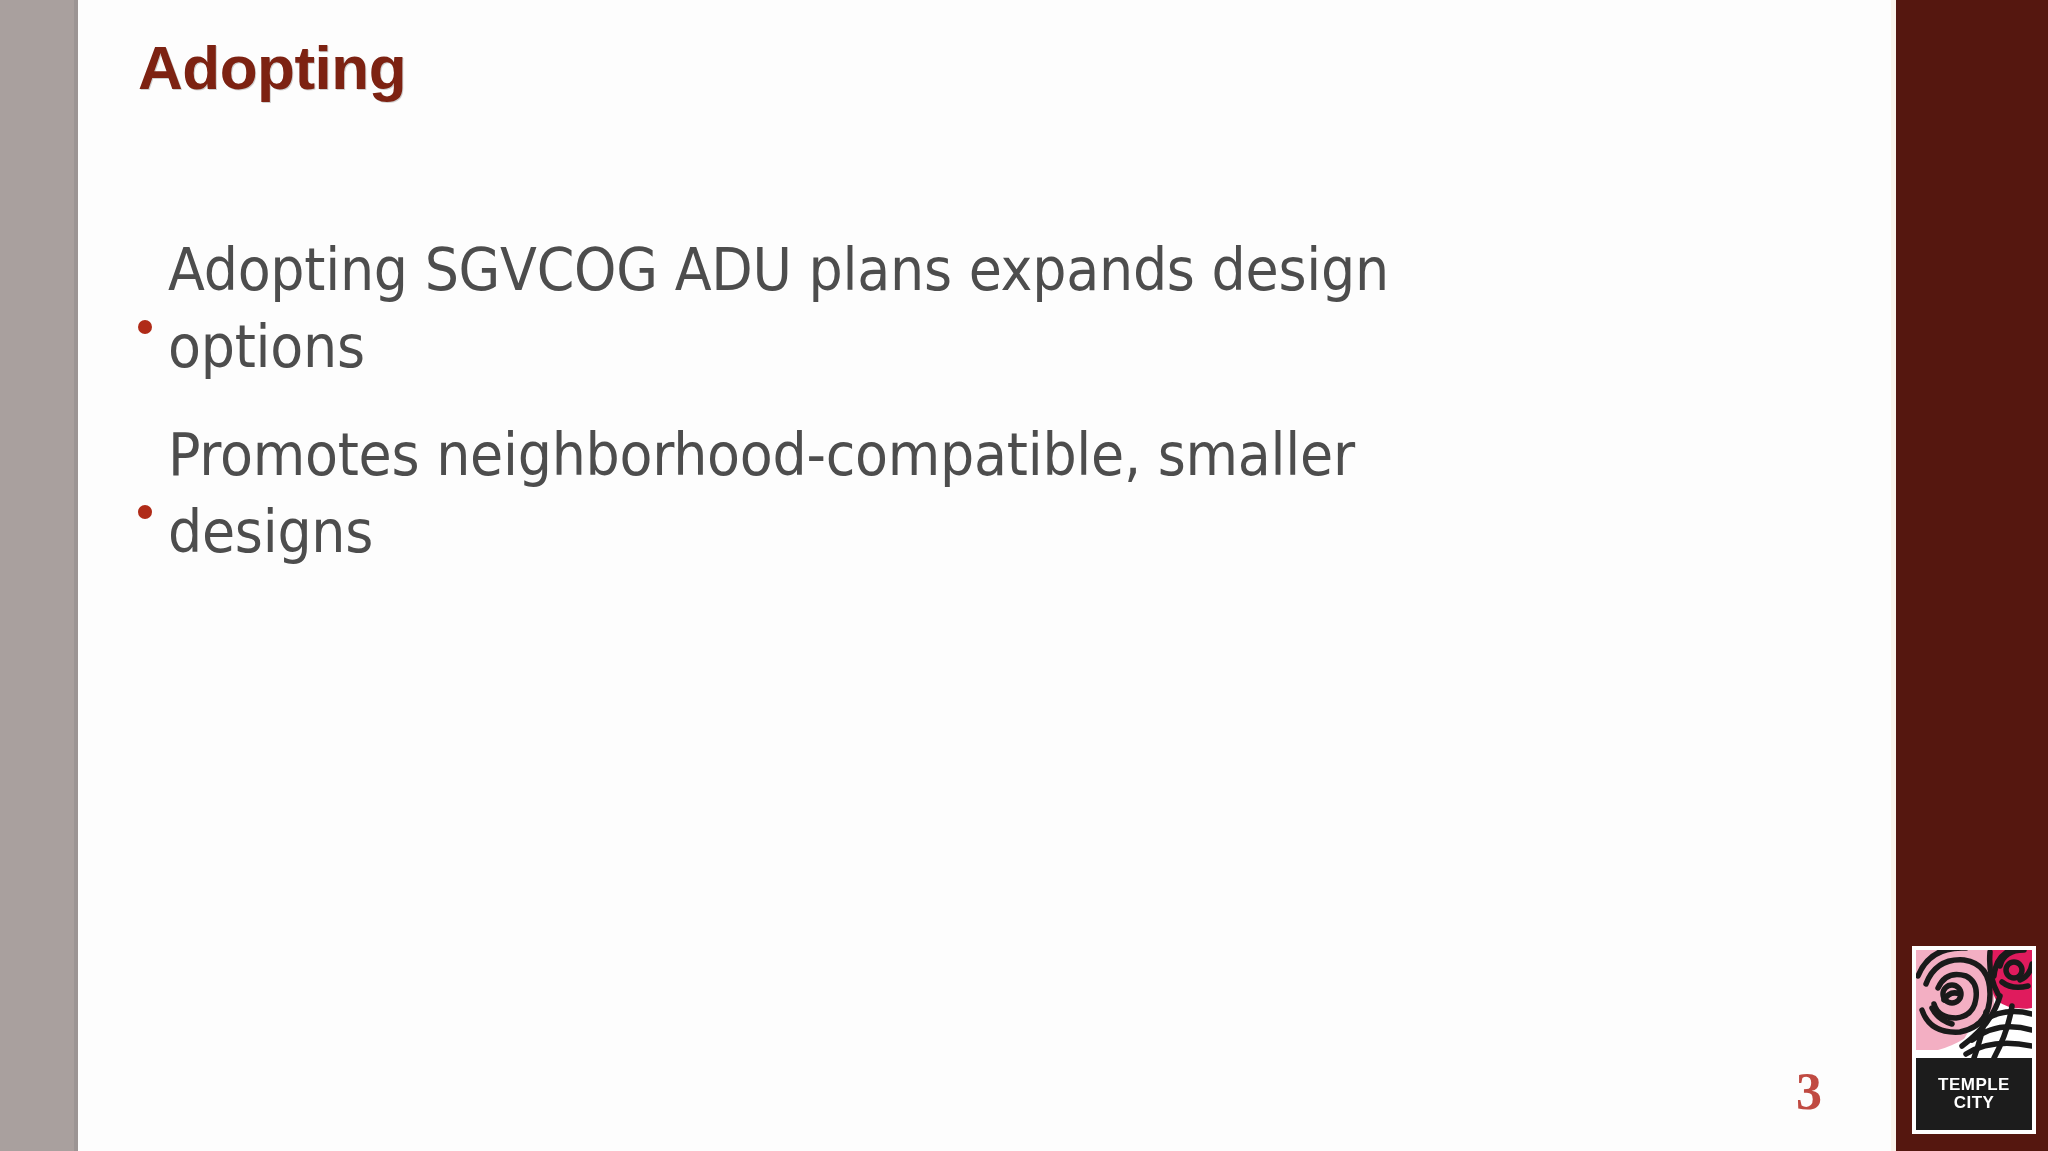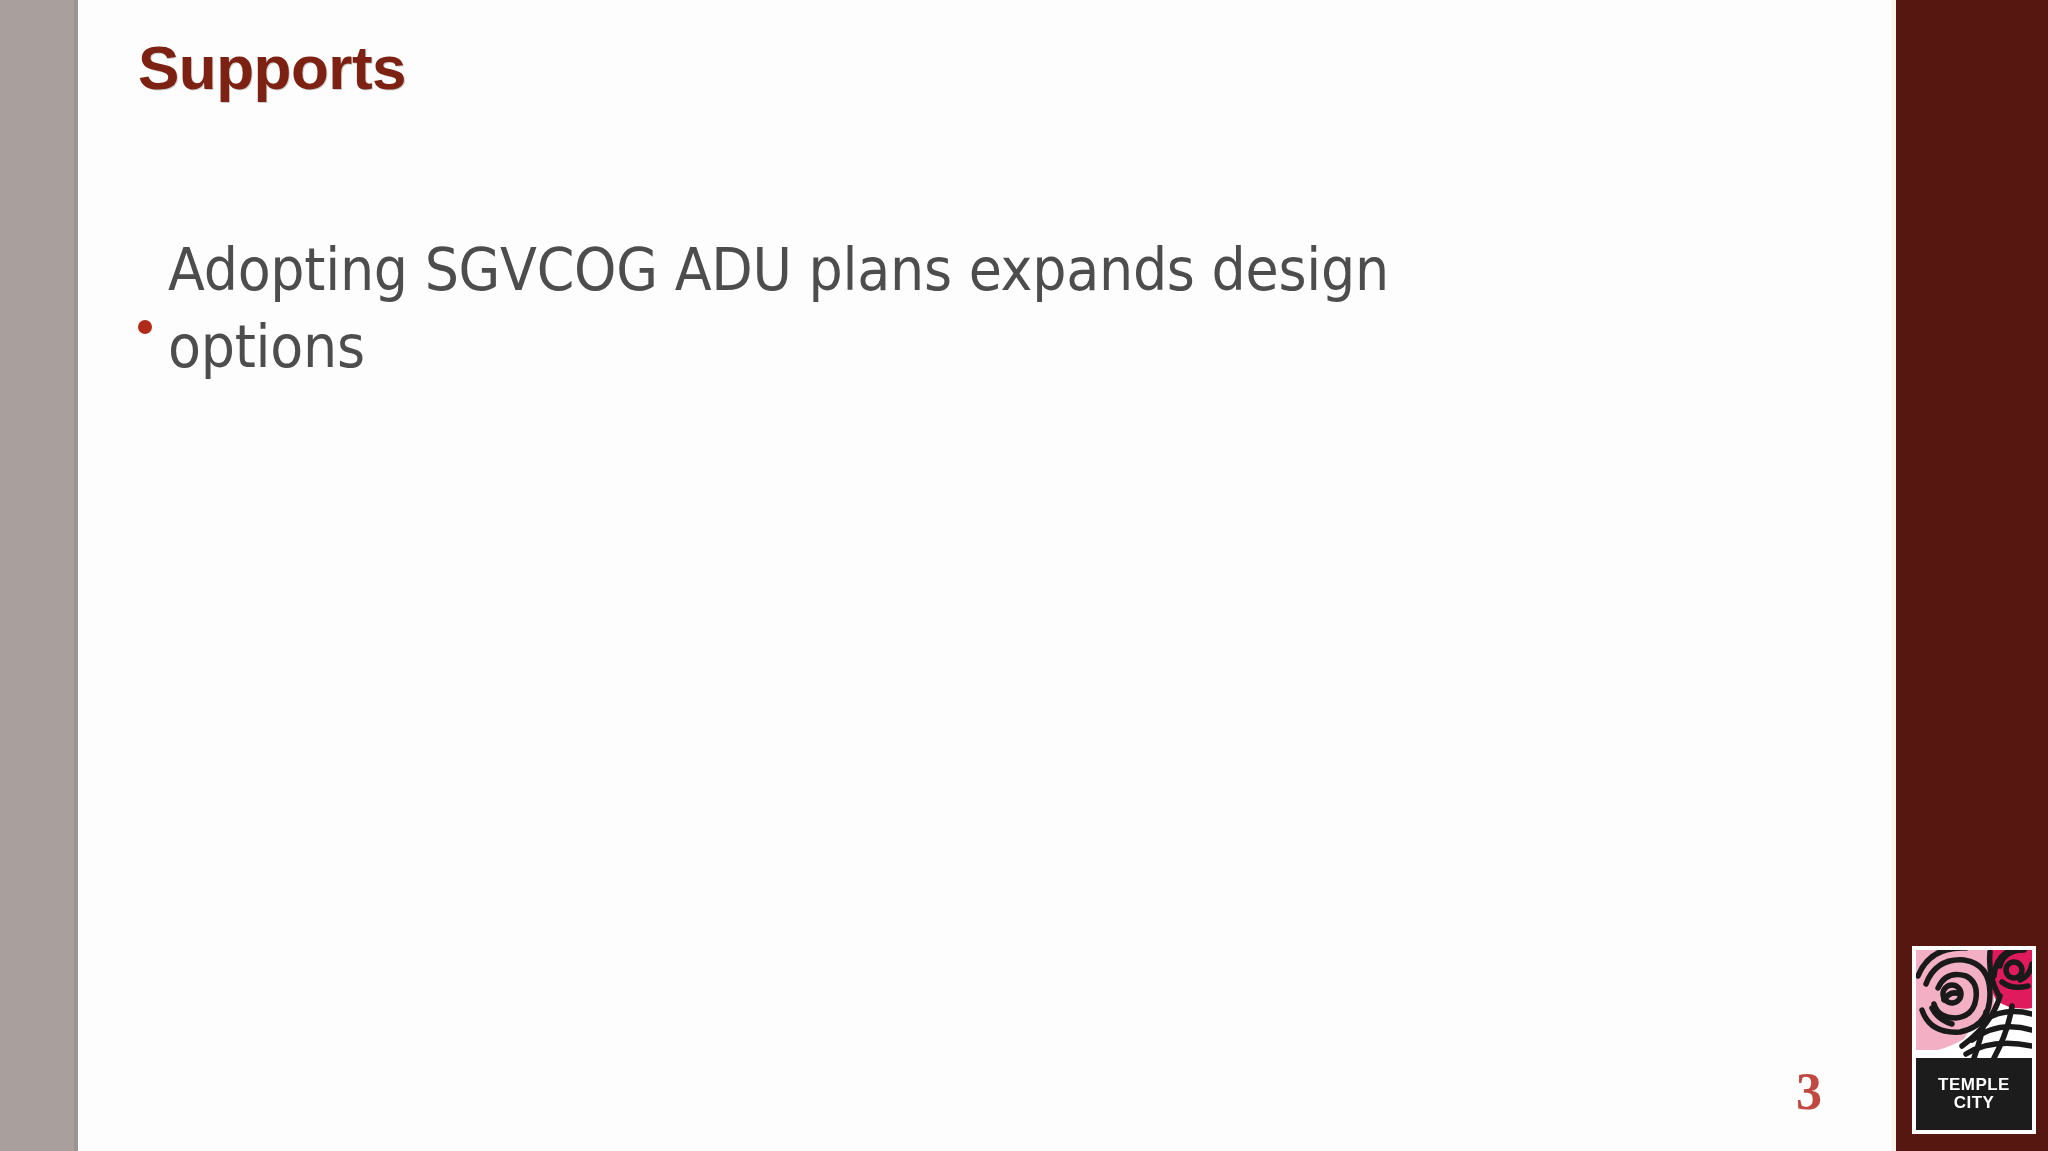--- a/index.html
+++ b/index.html
@@ -165,31 +165,35 @@
 <body>
 
 <div class="slide">
 
   <div class="left-band"></div>
   <div class="left-band-edge"></div>
 
   <div class="right-band-edge"></div>
   <div class="right-band"></div>
 
-  <div class="title">Supports</div>
+  <div class="title">Adopting</div>
 
   <div class="body-list">
 
     <div class="bullet-row">
       <span class="bullet-dot"></span>
       <span class="bullet-text">Adopting SGVCOG ADU plans expands design options</span>
     </div>
 
 
 
+    <div class="bullet-row">
+      <span class="bullet-dot"></span>
+      <span class="bullet-text">Promotes neighborhood-compatible, smaller designs</span>
+    </div>
 
   </div>
 
   <div class="page-number">3</div>
 
   <div class="logo">
     <div class="logo-inner">
 
       <div class="logo-art">
         <svg width="116" height="108" viewBox="0 0 116 108" xmlns="http://www.w3.org/2000/svg">

